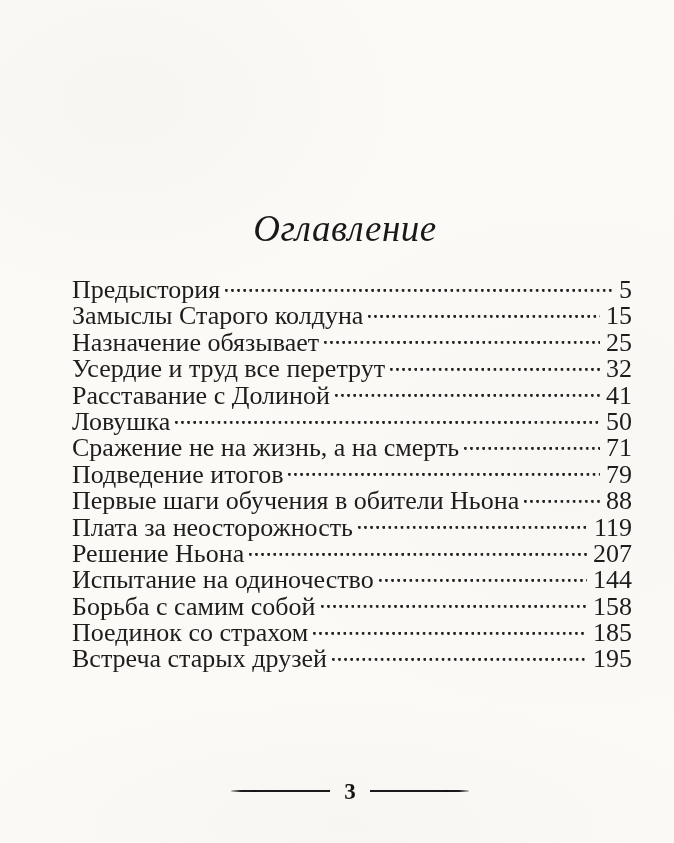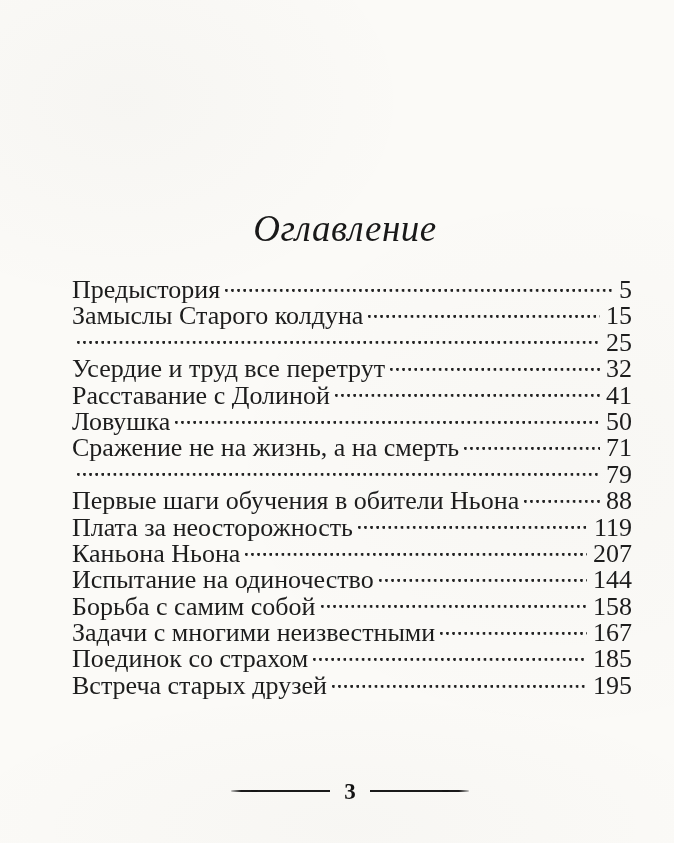--- a/index.html
+++ b/index.html
@@ -127,20 +127,21 @@
     <span class="entry-page">5</span>
   </div>
 
   <div class="row">
     <span class="entry-title">Замыслы Старого колдуна</span>
     <span class="leader"></span>
     <span class="entry-page">15</span>
   </div>
 
   <div class="row">
+    <span class="entry-title">Назначение обязывает</span>
     <span class="leader"></span>
     <span class="entry-page">25</span>
   </div>
 
   <div class="row">
     <span class="entry-title">Усердие и труд все перетрут</span>
     <span class="leader"></span>
     <span class="entry-page">32</span>
   </div>
 
@@ -157,60 +158,56 @@
   </div>
 
 
   <div class="row">
     <span class="entry-title">Сражение не на жизнь, а на смерть</span>
     <span class="leader"></span>
     <span class="entry-page">71</span>
   </div>
 
   <div class="row">
+    <span class="entry-title">Подведение итогов</span>
     <span class="leader"></span>
     <span class="entry-page">79</span>
   </div>
 
   <div class="row">
     <span class="entry-title">Первые шаги обучения в обители Ньона</span>
     <span class="leader"></span>
     <span class="entry-page">88</span>
   </div>
 
 
   <div class="row">
     <span class="entry-title">Плата за неосторожность</span>
     <span class="leader"></span>
     <span class="entry-page">119</span>
   </div>
 
   <div class="row">
-    <span class="entry-title">Каньона Ньона</span>
+    <span class="entry-title">Решение Ньона</span>
     <span class="leader"></span>
     <span class="entry-page">207</span>
   </div>
 
   <div class="row">
     <span class="entry-title">Испытание на одиночество</span>
     <span class="leader"></span>
     <span class="entry-page">144</span>
   </div>
 
   <div class="row">
     <span class="entry-title">Борьба с самим собой</span>
     <span class="leader"></span>
     <span class="entry-page">158</span>
   </div>
 
-  <div class="row">
-    <span class="entry-title">Задачи с многими неизвестными</span>
-    <span class="leader"></span>
-    <span class="entry-page">167</span>
-  </div>
 
   <div class="row">
     <span class="entry-title">Поединок со страхом</span>
     <span class="leader"></span>
     <span class="entry-page">185</span>
   </div>
 
   <div class="row">
     <span class="entry-title">Встреча старых друзей</span>
     <span class="leader"></span>

